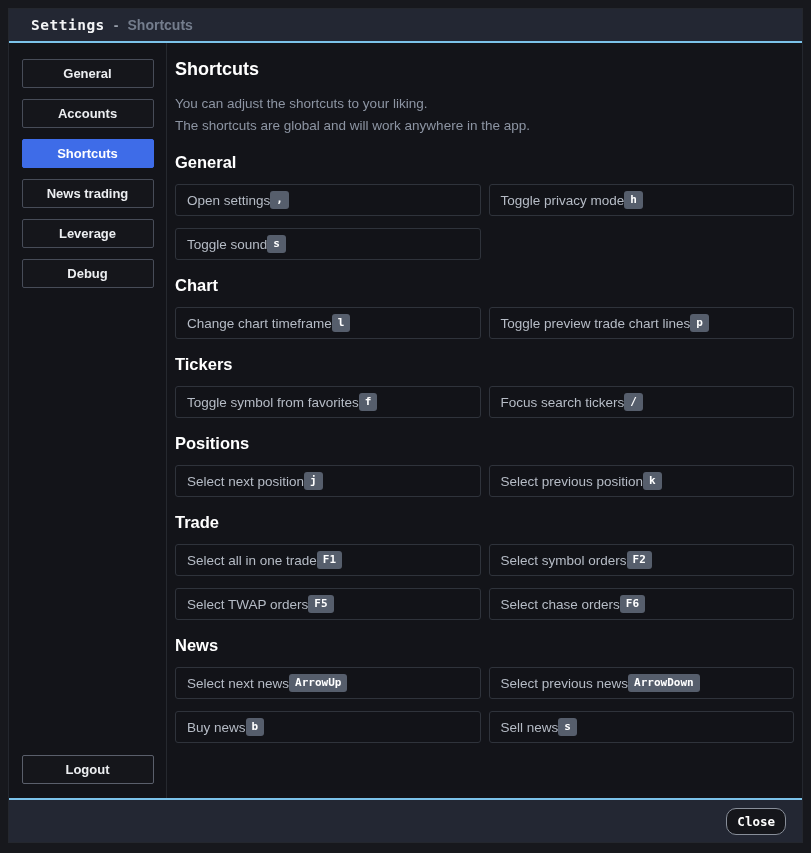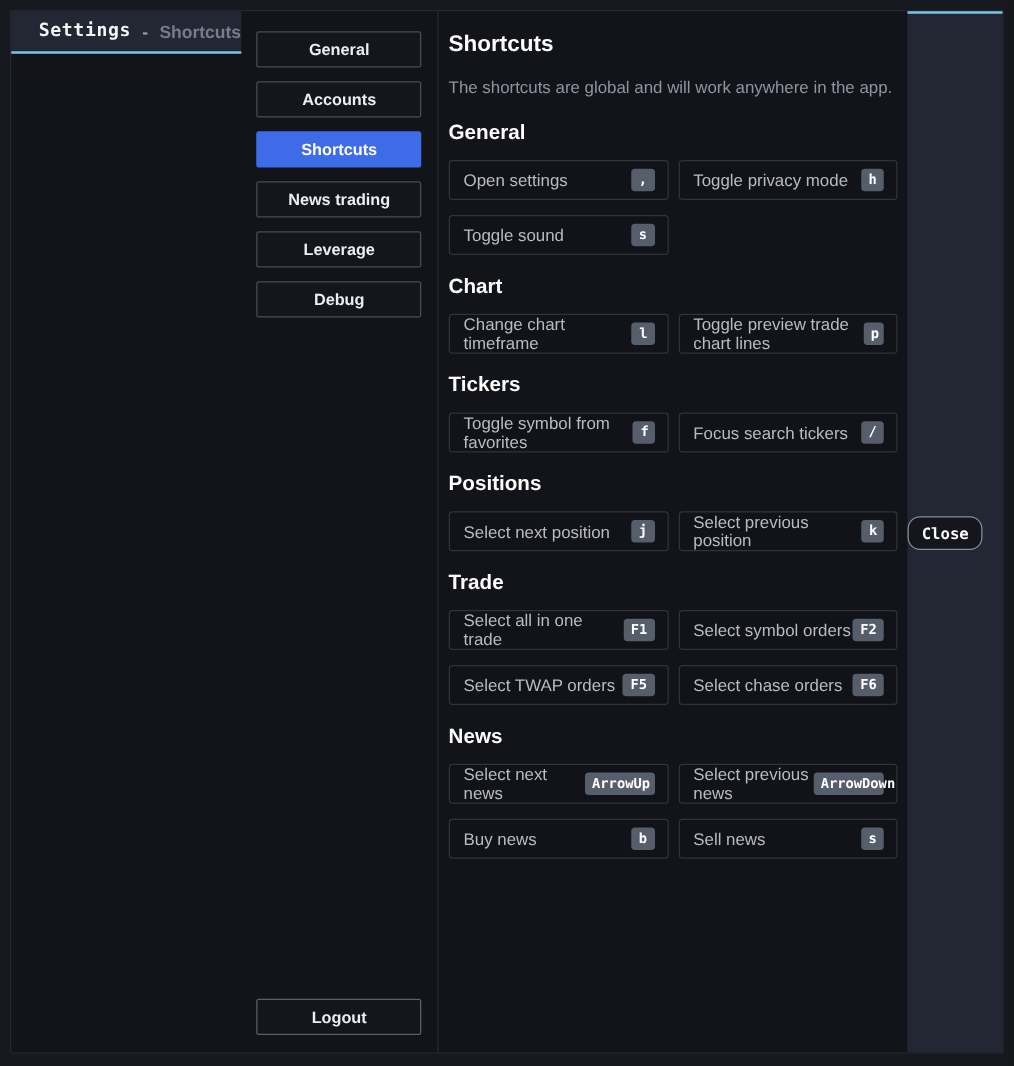--- a/index.html
+++ b/index.html
@@ -8,20 +8,21 @@
     background: var(--outer-bg, #17181d);
     font-family: "Liberation Sans", sans-serif;
     overflow: hidden;
   }
   .dialog {
     position: absolute;
     left: 8px; top: 8px; right: 8px; bottom: 10px;
     background: var(--content-bg, #131419);
     border: 1px solid #24272e;
     display: flex;
+    flex-direction: column;
   }
   
   .titlebar {
     height: 34px;
     flex: 0 0 34px;
     background: var(--titlebar-bg, #232733);
     border-bottom: 2px solid var(--divider-blue, #7cc3ea);
     display: flex;
     align-items: center;
     padding-left: 22px;
@@ -114,21 +115,21 @@
     column-gap: 8px;
     row-gap: 12px;
   }
   .srow {
     height: 32px;
     border: 1px solid #2f333b;
     border-radius: 3px;
     background: #121318;
     display: flex;
     align-items: center;
-    justify-content: space-between;
+    justify-content: flex-start;
     padding: 0 10px 0 11px;
     cursor: pointer;
   }
   .slabel {
     color: #b6bcc6;
     font-size: 13.5px;
   }
   .skey {
     background: var(--key-badge-bg, #565e6c);
     color: #ffffff;
@@ -182,20 +183,21 @@
       <div class="side-btn active">Shortcuts</div>
       <div class="side-btn">News trading</div>
       <div class="side-btn">Leverage</div>
       <div class="side-btn">Debug</div>
       <div class="side-btn logout">Logout</div>
     </div>
 
     <div class="main">
       <div class="main-title">Shortcuts</div>
       <div class="main-desc">
+        <div>You can adjust the shortcuts to your liking.</div>
         <div>The shortcuts are global and will work anywhere in the app.</div>
       </div>
 
       <div class="section-title">General</div>
       <div class="rows">
         <div class="srow">
           <span class="slabel">Open settings</span>
           <span class="skey">,</span>
         </div>
         <div class="srow">

